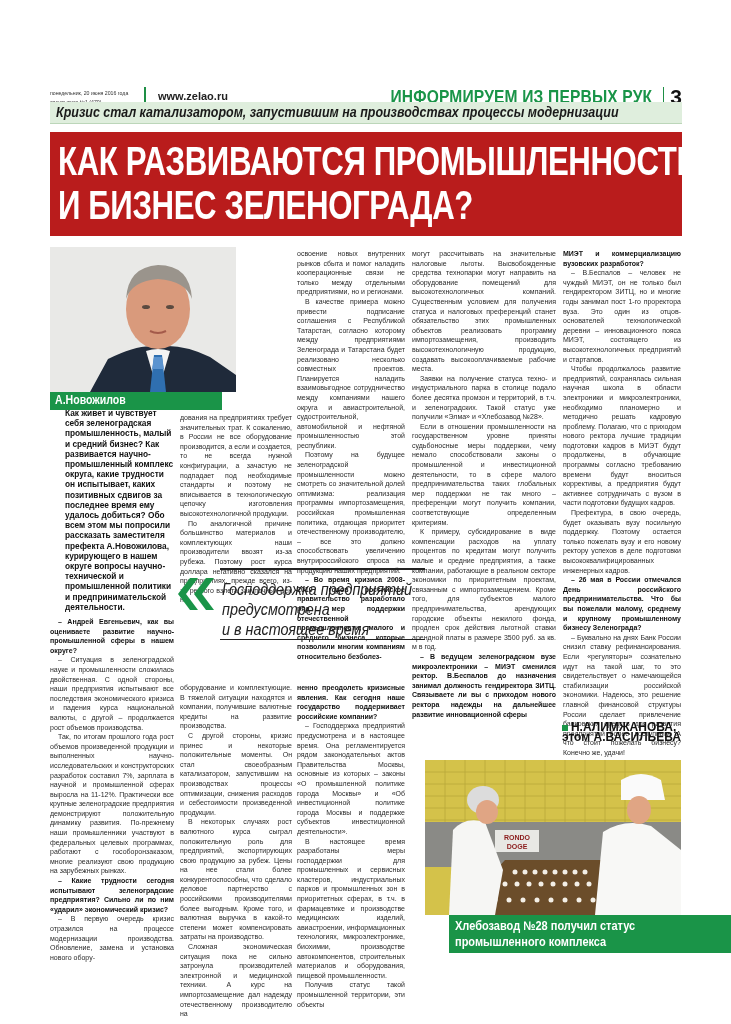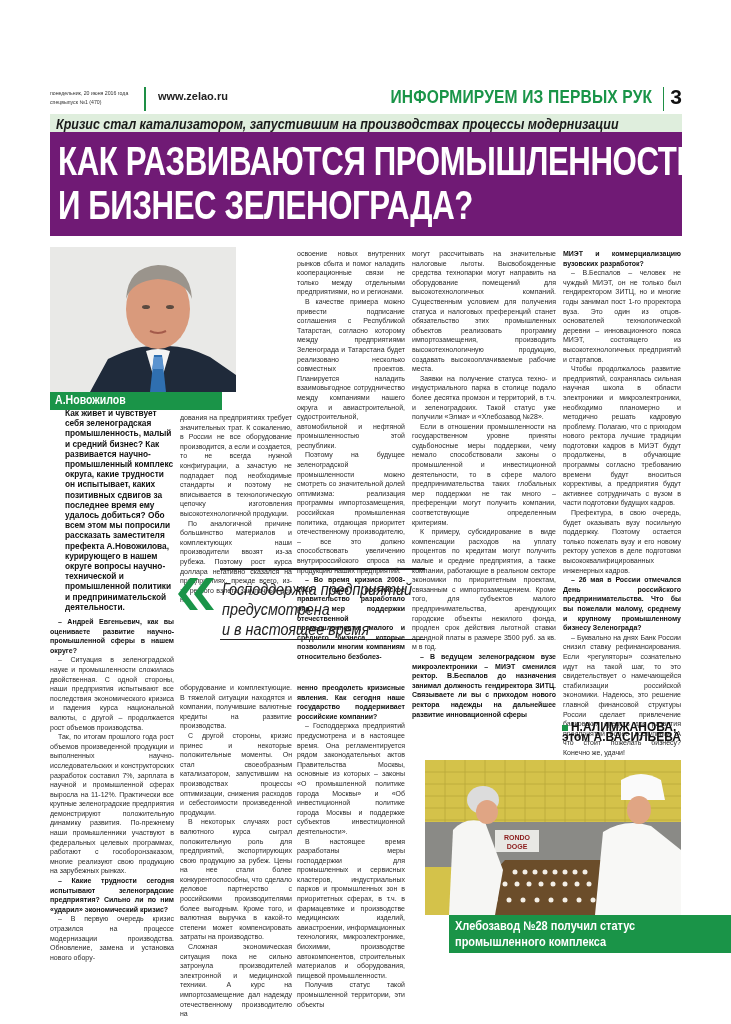--- a/index.html
+++ b/index.html
@@ -7,24 +7,24 @@
   body { font-family: "Liberation Sans", sans-serif; color: #222; position: relative; }
 
   .masthead { position: absolute; left: 50px; top: 75px; width: 632px; height: 26px; margin-top: 12px; }
   .mh-meta { position: absolute; left: 0; top: 2px; font-size: 5.2px; line-height: 9px; color: #333; font-family: "Liberation Sans Narrow", "Liberation Sans", sans-serif; }
   .mh-sep1 { position: absolute; left: 94px; top: 0; width: 1.5px; height: 24px; background: #1e8f45; }
   .mh-url { position: absolute; left: 108px; top: 3px; font-size: 11px; font-weight: bold; color: #222; }
   .mh-section { position: absolute; right: 30px; top: -1px; font-family: "Liberation Sans Narrow", "Liberation Sans", sans-serif; font-weight: bold; font-size: 19px; color: #1a9448; letter-spacing: 0.2px; transform: scaleX(0.82); transform-origin: right center; white-space: nowrap; }
   .mh-sep2 { position: absolute; right: 18px; top: 0; width: 1.5px; height: 24px; background: #1e8f45; }
   .mh-page { position: absolute; right: 0; top: -2px; font-weight: bold; font-size: 21px; color: #111; }
 
-  .subhead { position: absolute; left: 50px; top: 114px; width: 632px; height: 22px; background: #dfeedd; border-bottom: 1px solid #bcd6b9; }
+  .subhead { position: absolute; left: 50px; top: 102px; width: 632px; height: 22px; background: #dfeedd; border-bottom: 1px solid #bcd6b9; }
   .subhead span { position: absolute; left: 6px; top: 2px; font-size: 14.5px; font-weight: bold; font-style: italic; color: #1a1a1a; white-space: nowrap; transform: scaleX(0.86); transform-origin: left center; font-family: "Liberation Sans Narrow", "Liberation Sans", sans-serif; }
 
-  .headline { position: absolute; left: 50px; top: 132px; width: 632px; height: 104px; background: #701a75; }
+  .headline { position: absolute; left: 50px; top: 132px; width: 632px; height: 104px; background: #b91c1c; }
   .headline div { position: absolute; left: 8px; color: #fff; font-weight: bold; font-size: 40px; line-height: 42px; white-space: nowrap; transform: scaleX(0.78); transform-origin: left center; font-family: "Liberation Sans Narrow", "Liberation Sans", sans-serif; letter-spacing: -0.5px; }
   .hl1 { top: 8px; } .hl2 { top: 52px; }
 
   .portrait { position: absolute; left: 50px; top: 247px; width: 186px; height: 145px; overflow: hidden; background: linear-gradient(180deg, #ececec 0%, #e4e4e2 100%); }
   .portrait-caption { position: absolute; left: 50px; top: 392px; width: 172px; height: 18px; background: #1a9448; }
   .portrait-caption span { position: absolute; left: 5px; top: 1px; color: #fff; font-weight: bold; font-size: 12px; transform: scaleX(0.88); transform-origin: left center; white-space: nowrap; }
 
   .col { position: absolute; font-size: 7px; line-height: 9.6px; color: #2a2a2a; text-align: justify; hyphens: auto; font-family: "Liberation Sans Narrow", "Liberation Sans", sans-serif; }
   .col p { text-indent: 8px; }
   .col p.noindent { text-indent: 0; }

